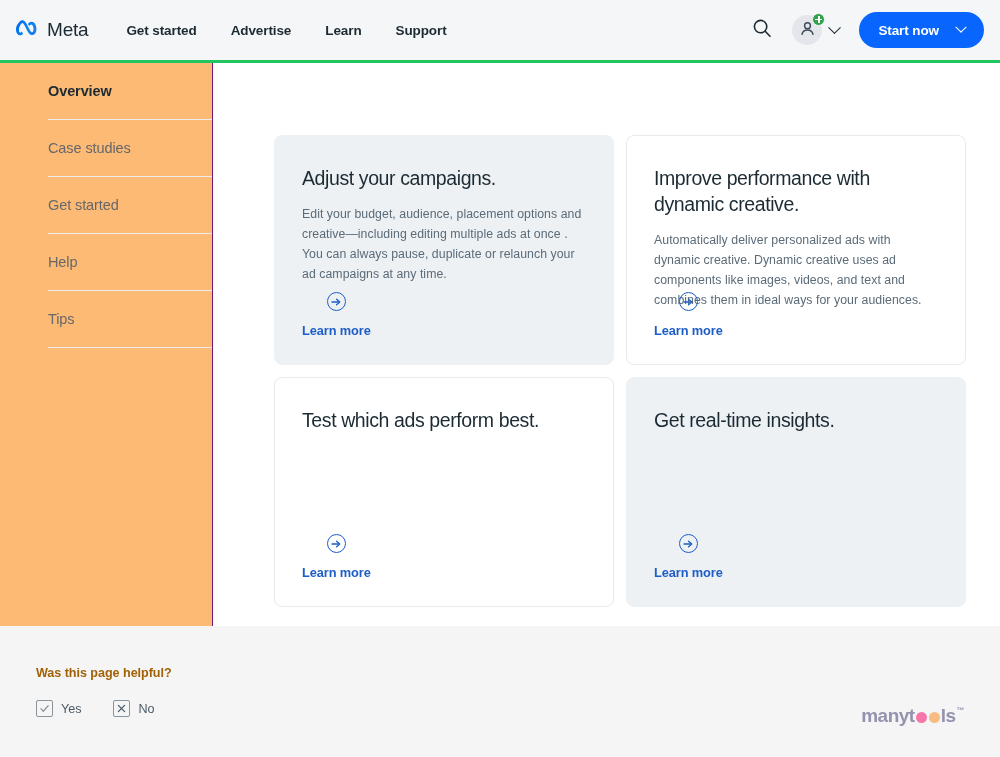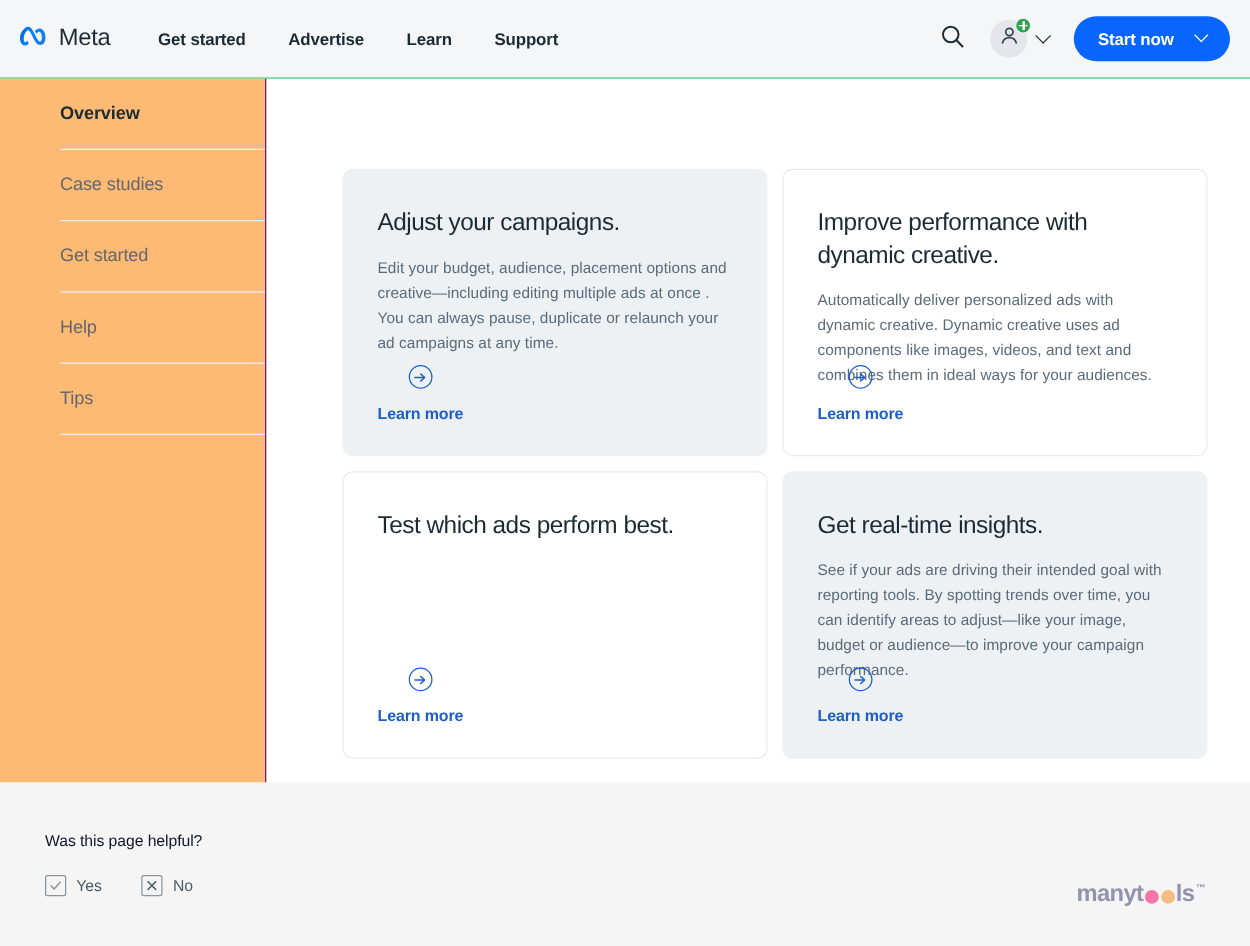--- a/index.html
+++ b/index.html
@@ -25,21 +25,21 @@
     display: flex;
     flex-direction: column;
     background: #ffffff;
   }
 
   
   .header {
     height: 63px;
     flex: 0 0 63px;
     background: #f5f6f7;
-    border-bottom: 1px solid #22c55e;
+    border-bottom: 3px solid #22c55e;
     display: flex;
     align-items: center;
     padding: 0 16px 0 16px;
   }
 
   .brand {
     display: flex;
     align-items: center;
     gap: 5px;
     margin-right: 38px;
@@ -250,22 +250,22 @@
   
   .footer {
     flex: 0 0 131px;
     height: 131px;
     background: #f5f5f5;
     position: relative;
     padding: 40px 0 0 36px;
   }
   .footer-q {
     font-size: 12.6px;
-    font-weight: 400;
-    color: #0f172a;
+    font-weight: 700;
+    color: #a16207;
     letter-spacing: -0.05px;
     margin-bottom: 20px;
   }
   .footer-options { display: flex; align-items: center; gap: 32px; }
   .opt { display: flex; align-items: center; gap: 8px; cursor: pointer; }
   .opt-box {
     width: 17px; height: 17px;
     border: 1.3px solid #8a949c;
     border-radius: 2px;
     display: flex; align-items: center; justify-content: center;
@@ -429,21 +429,20 @@
                 <line x1="1" y1="5" x2="8.4" y2="5" stroke="#1d5ec7" stroke-width="1.3" stroke-linecap="round"></line>
                 <polyline points="5.6,2.2 8.7,5 5.6,7.8" fill="none" stroke="#1d5ec7" stroke-width="1.3" stroke-linecap="round" stroke-linejoin="round"></polyline>
               </svg>
             </span>
             <span class="learn-label">Learn more</span>
           </div>
         </div>
 
         <div class="card filled">
           <div class="card-title">Get real-time insights.</div>
-          <div class="card-body">See if your ads are driving their intended goal with reporting tools. By spotting trends over time, you can identify areas to adjust—like your image, budget or audience—to improve your campaign performance.</div>
           <div class="learn-more">
             <span class="learn-icon">
               <svg width="11" height="10" viewBox="0 0 11 10">
                 <line x1="1" y1="5" x2="8.4" y2="5" stroke="#1d5ec7" stroke-width="1.3" stroke-linecap="round"></line>
                 <polyline points="5.6,2.2 8.7,5 5.6,7.8" fill="none" stroke="#1d5ec7" stroke-width="1.3" stroke-linecap="round" stroke-linejoin="round"></polyline>
               </svg>
             </span>
             <span class="learn-label">Learn more</span>
           </div>
         </div>

